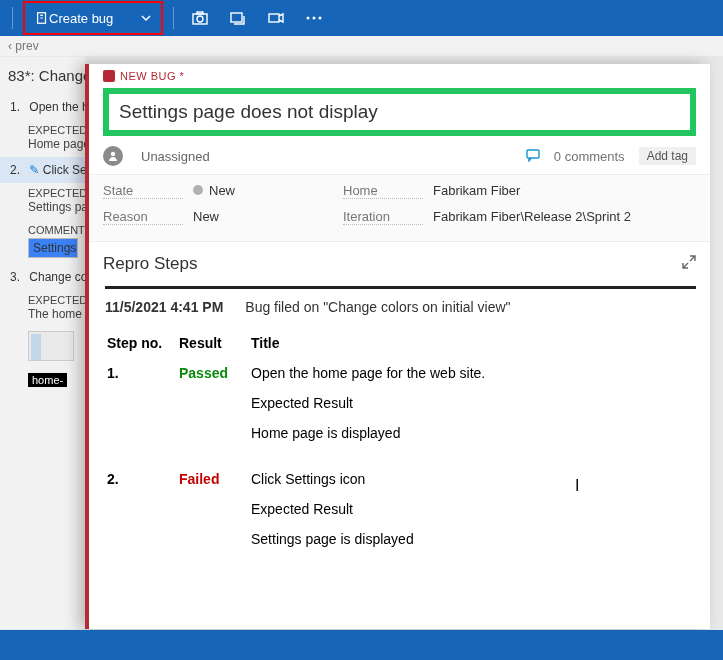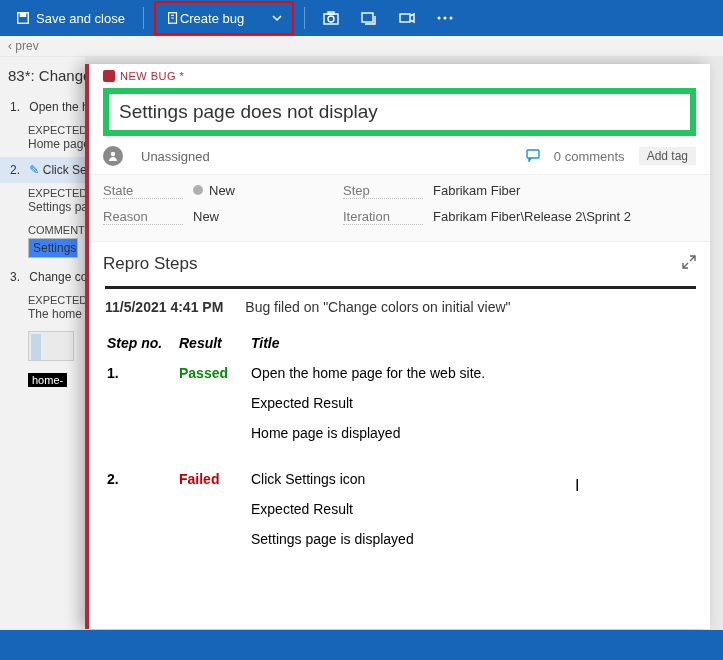--- a/index.html
+++ b/index.html
@@ -200,21 +200,21 @@
     }
     .filed-row {
       display:flex;
       gap:22px;
       font-size:14px;
       color:#333;
       margin-bottom:14px;
     }
     .filed-row .ts { font-weight:600; }
     .step-table { width:100%; font-size:14px; }
-    .step-table th { text-align:left; font-weight:600; padding:4px 6px 8px 0;font-style:italic; }
+    .step-table th { text-align:left; font-weight:600; padding:4px 6px 8px 0; }
     .step-table td { vertical-align:top; padding:4px 6px 10px 0; }
     .col-step { width:70px; }
     .col-res { width:70px; }
     .passed { color:#0a8a0a; font-weight:600; }
     .failed { color:#c40000; font-weight:600; }
     .step-block p { margin-bottom:14px; }
     .bottom-bar {
       position:absolute;
       left:0; bottom:0; width:723px; height:30px;
       background:#1665b9;
@@ -223,29 +223,20 @@
       position:absolute;
       left:575px; top:477px;
       font-size:16px; color:#000;
       pointer-events:none;
     }
   </style>
 </head>
 <body>
 
 <div class="toolbar">
-  <div class="tb-btn">
-    <span class="tb-icon">
-      <svg width="14" height="14" viewBox="0 0 16 16" fill="none" stroke="#fff" stroke-width="1.5">
-          <rect x="2" y="2" width="12" height="12"></rect>
-          <rect x="5" y="2" width="6" height="4" fill="#fff"></rect>
-        </svg>
-    </span>
-    <span>Save and close</span>
-  </div>
   <div class="tb-sep"></div>
   <div class="create-bug-highlight">
     <div class="create-bug-btn">
       <span class="tb-icon">
         <svg width="14" height="14" viewBox="0 0 16 16" fill="none" stroke="#fff" stroke-width="1.4">
             <rect x="3" y="2" width="9" height="12"></rect>
             <path d="M6 5h3M6 8h3"></path>
           </svg>
       </span>
       <span>Create bug</span>
@@ -353,21 +344,21 @@
           </svg>
       </span>
       <span style="color:#737373">0 comments</span>
       <span class="add-tag-btn">Add tag</span>
     </div>
   </div>
 
   <div class="field-grid">
     <span class="fg-label">State</span>
     <span class="fg-val"><span class="state-dot"></span><span>New</span></span>
-    <span class="fg-label">Step</span>
+    <span class="fg-label">Home</span>
     <span class="fg-val">Fabrikam Fiber</span>
 
     <span class="fg-label">Reason</span>
     <span class="fg-val">New</span>
     <span class="fg-label">Iteration</span>
     <span class="fg-val">Fabrikam Fiber\Release 2\Sprint 2</span>
   </div>
 
   <div class="section-header">
     <span>Repro Steps</span>

